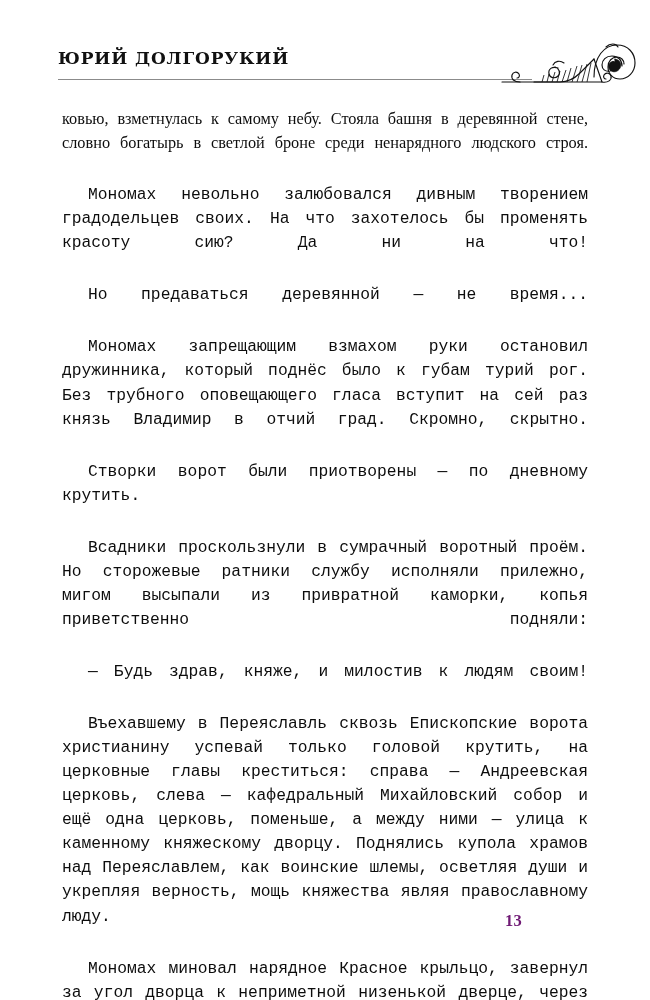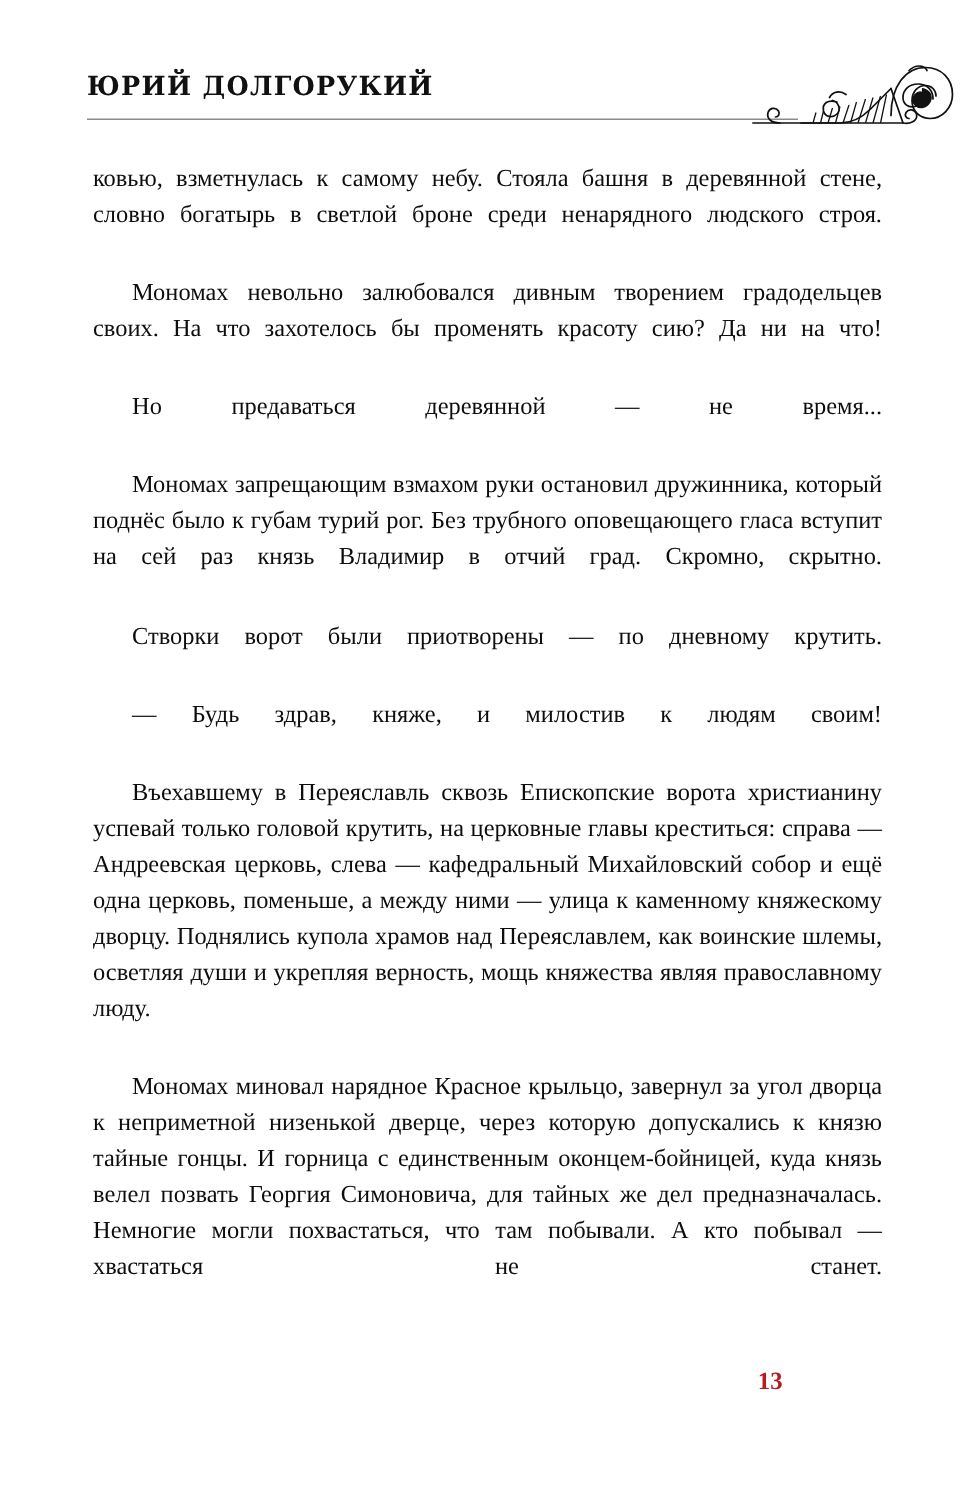--- a/index.html
+++ b/index.html
@@ -80,38 +80,39 @@
     text-align: justify;
     text-justify: inter-word;
     hyphens: manual;
   }
   .body-text p {
     margin: 4px;
     text-indent: 0;
   }
   .body-text p.indent {
     text-indent: 26px;
+    font-family: Liberation Mono, monospace;
   }
 
   
   .body-text p::after {
     content: "";
     display: inline-block;
     width: 100%;
   }
 
   
   .folio {
     position: absolute;
     right: 58px;
     top: 911px;
     font-size: 16.5px;
     font-weight: 700;
     line-height: 20px;
-    color: #b91c1c;
+    color: #701a75;
     letter-spacing: 0.2px;
   }
 </style>
 </head>
 <body>
 
 <div class="page">
 
   <header class="running-head">
     <h1 class="running-head-title">ЮРИЙ ДОЛГОРУКИЙ</h1>
@@ -156,20 +157,21 @@
       </svg>
     </div>
   </header>
 
   <section class="body-text">
     <p>ковью, взметнулась к самому небу. Стояла башня в деревянной стене, словно богатырь в светлой броне среди ненарядного людского строя.</p>
     <p class="indent">Мономах невольно залюбовался дивным творением градодельцев своих. На что захотелось бы променять красоту сию? Да ни на что!</p>
     <p class="indent">Но предаваться деревянной — не время...</p>
     <p class="indent">Мономах запрещающим взмахом руки остановил дружинника, который поднёс было к губам турий рог. Без трубного оповещающего гласа вступит на сей раз князь Владимир в отчий град. Скромно, скрытно.</p>
     <p class="indent">Створки ворот были приотворены — по дневному крутить.</p>
+    <p class="indent">Всадники проскользнули в сумрачный воротный проём. Но сторожевые ратники службу исполняли прилежно, мигом высыпали из привратной каморки, копья приветственно подняли:</p>
     <p class="indent">— Будь здрав, княже, и милостив к людям своим!</p>
     <p class="indent">Въехавшему в Переяславль сквозь Епископские ворота христианину успевай только головой крутить, на церковные главы креститься: справа — Андреевская церковь, слева — кафедральный Михайловский собор и ещё одна церковь, поменьше, а между ними — улица к каменному княжескому дворцу. Поднялись купола храмов над Переяславлем, как воинские шлемы, осветляя души и укрепляя верность, мощь княжества являя православному люду.</p>
     <p class="indent">Мономах миновал нарядное Красное крыльцо, завернул за угол дворца к неприметной низенькой дверце, через которую допускались к князю тайные гонцы. И горница с единственным оконцем-бойницей, куда князь велел позвать Георгия Симоновича, для тайных же дел предназначалась. Немногие могли похвастаться, что там побывали. А кто побывал — хвастаться не станет.</p>
   </section>
 
   <div class="folio">13</div>
 
 </div>
 
 </body></html>

